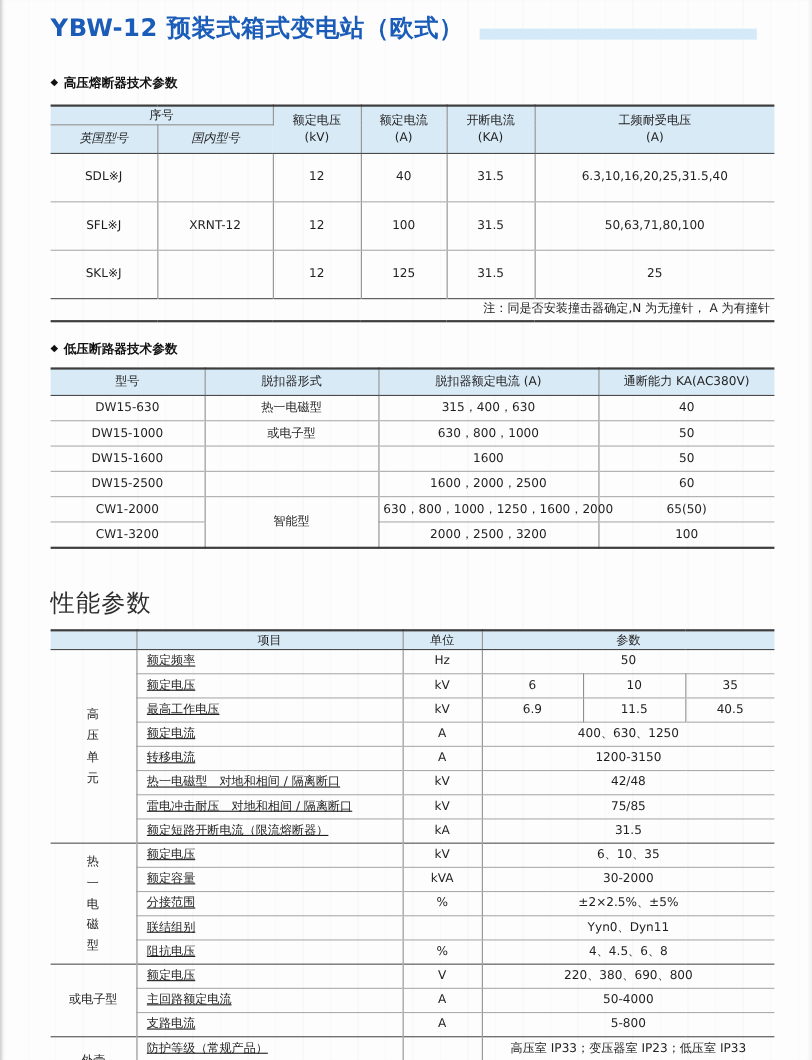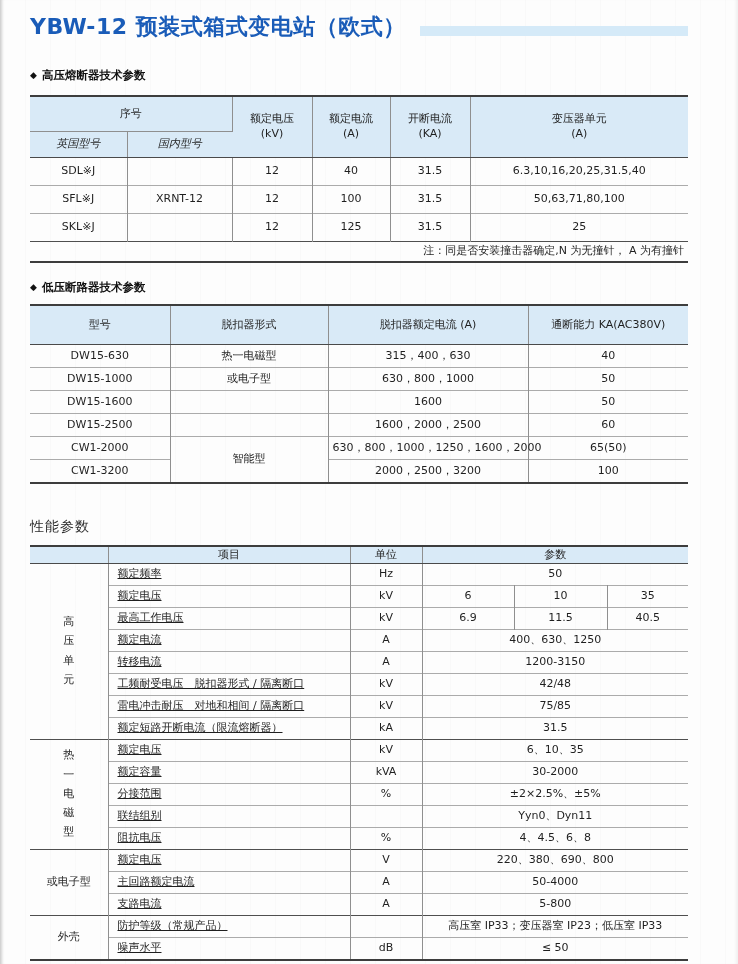--- a/index.html
+++ b/index.html
@@ -9,82 +9,82 @@
     color:#1f1f1f;
     background:#fdfdfd;
     overflow:hidden;
   }
   .page {
     width:738px; height:964px;
     background:
       repeating-linear-gradient(90deg, rgba(0,0,0,0.016) 0 1px, transparent 1px 25px),
       #fdfdfd;
     box-shadow: inset 4px 0 3px -2px rgba(0,0,0,0.18), inset -4px 0 3px -2px rgba(0,0,0,0.06);
-    padding:13px 50px 0 30px;
+    padding:13px 50px 0 46px;
   }
   
   .title-row { display:flex; align-items:center; }
   .page-title {
     font-size:22px; font-weight:bold; color:#1a5cb8;
     line-height:1.25; letter-spacing:0.5px; white-space:nowrap;
   }
   .title-bar {
     flex:1; height:10px; background:#d5eaf8; margin-left:14px; margin-top:8px;
   }
   
   .sec-head {
     font-size:11.5px; font-weight:600; color:#111;
     display:flex; align-items:center; gap:5px;
   }
   .sec-head .diamond { font-size:9px; color:#111; }
   .sec-head.first { margin-top:27px; }
   .sec-head.second { margin-top:17px; }
   .perf-heading {
-    margin-top:34px; font-size:14px; color:#2f2f2f; font-weight:400;
+    margin-top:34px; font-size:22px; color:#2f2f2f; font-weight:400;
     letter-spacing:1px;
   }
   
   table {
     border-collapse:collapse; table-layout:fixed; width:658px;
     border-top:2px solid #3d3d3d; border-bottom:2px solid #3d3d3d;
   }
   th, td {
     font-size:11px; font-weight:400; text-align:center; vertical-align:middle;
     line-height:1.3; padding:1px 4px; white-space:nowrap; overflow:visible;
     border-right:1px solid #8f8f8f;
   }
   th:last-child, td:last-child { border-right:none; }
   thead th { background:#d9eaf7; white-space:pre-line; }
   tbody td { border-top:1px solid #ababab; background:transparent; }
   tr.hdr-bottom th { border-bottom:1px solid #4a4a4a; }
   
   .fuse { margin-top:12px; }
-  .fuse tr.h1 th { height:36px;margin-left:24px; }
+  .fuse tr.h1 th { height:18px;margin-left:24px; }
   .fuse tr.h2 th { height:26px;font-style:italic; }
   .fuse th.span2 { border-bottom:1px solid #4a4a4a; }
   .fuse th.group-no { border-bottom:1px solid #8f8f8f; }
-  .fuse tbody td { height:28px; }
+  .fuse tbody td { height:44px; }
   .fuse tr.note td {
     height:20px; text-align:right; border-top:1px solid #4f4f4f; padding-left:2px;
   }
   
   .breaker { margin-top:9px; }
-  .breaker thead th { height:40px; border-bottom:1px solid #4a4a4a; }
+  .breaker thead th { height:25px; border-bottom:1px solid #4a4a4a; }
   .breaker tbody td { height:23px; }
   
   .perf { margin-top:9px; }
   .perf thead th { height:18px; border-bottom:1px solid #4a4a4a; }
   .perf tbody td { height:22px; }
   .perf td.item { text-align:left; padding-left:9px;text-decoration:underline; }
   .perf tr.gb td { border-top:1px solid #4f4f4f; }
   .perf td.gcell { border-top:none; }
   .perf tr.gb td.gcell { border-top:1px solid #4f4f4f; }
   .vert {
     display:inline-block; width:12px; line-height:1.75;
-    word-break:break-all; white-space:normal; text-align:center;font-family:Liberation Mono, monospace;
+    word-break:break-all; white-space:normal; text-align:left;
   }
 </style>
 </head>
 <body>
 
 <div class="page">
 
   <div class="title-row">
     <div class="page-title">YBW-12 预装式箱式变电站（欧式）</div>
     <div class="title-bar"></div>
@@ -106,21 +106,21 @@
     </colgroup>
     <thead>
       <tr class="h1">
         <th colspan="2" class="group-no">序号</th>
         <th rowspan="2" class="span2">额定电压
 (kV)</th>
         <th rowspan="2" class="span2">额定电流
 (A)</th>
         <th rowspan="2" class="span2">开断电流
 (KA)</th>
-        <th rowspan="2" class="span2">变压器单元
+        <th rowspan="2" class="span2">工频耐受电压
 (A)</th>
       </tr>
       <tr class="h2 hdr-bottom">
         <th>英国型号</th>
         <th>国内型号</th>
       </tr>
     </thead>
     <tbody>
       <tr>
         <td>SDL※J</td>
@@ -255,21 +255,21 @@
         <td class="item">额定电流</td>
         <td>A</td>
         <td colspan="3">400、630、1250</td>
       </tr>
       <tr>
         <td class="item">转移电流</td>
         <td>A</td>
         <td colspan="3">1200-3150</td>
       </tr>
       <tr>
-        <td class="item">工频耐受电压　脱扣器形式 / 隔离断口</td>
+        <td class="item">热一电磁型　对地和相间 / 隔离断口</td>
         <td>kV</td>
         <td colspan="3">42/48</td>
       </tr>
       <tr>
         <td class="item">雷电冲击耐压　对地和相间 / 隔离断口</td>
         <td>kV</td>
         <td colspan="3">75/85</td>
       </tr>
       <tr>
         <td class="item">额定短路开断电流（限流熔断器）</td>

